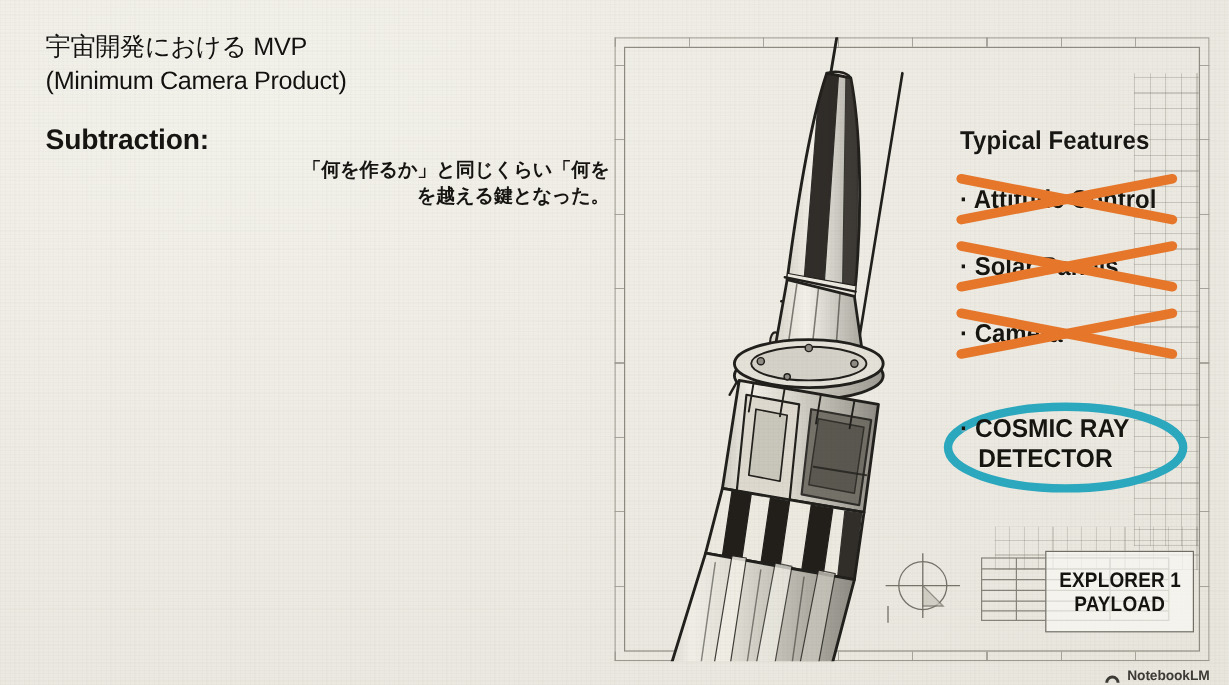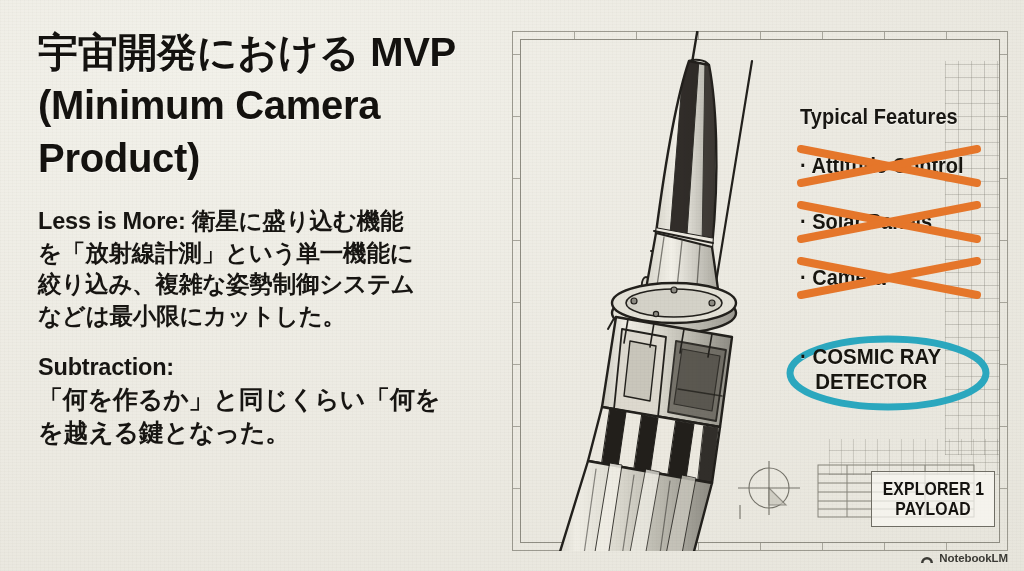--- a/index.html
+++ b/index.html
@@ -24,22 +24,22 @@
       repeating-linear-gradient(90deg, rgba(120,115,100,.02) 0 1px, rgba(0,0,0,0) 1px 4px);
     mix-blend-mode:multiply;
   }
 
   
   .left-col{
     position:absolute; left:38px; top:26px; width:470px;
     z-index:6;
   }
   .title{
-    font-weight:700;
-    font-size:40px;
+    font-weight:400;
+    font-size:21px;
     line-height:1.32;
     color:#14120f;
     letter-spacing:-.3px;
     text-shadow:0 1px 0 rgba(255,255,255,.55);
   }
   .title .l2{ display:block; }
 
   .para{
     margin-top:22px;
     font-weight:700;
@@ -52,24 +52,25 @@
   .para.tight{ margin-top:20px; }
   .para .ln{ display:block; }
   .sub-head{
     font-weight:700;
     font-size:23.5px;
     line-height:1.3;
     color:#171512;
   }
   .para2{
     font-weight:700;
-    font-size:25px;
+    font-size:16px;
     line-height:1.32;
     color:#171512;
     letter-spacing:-.2px;
+    text-align:right;
   }
   .para2 .ln{ display:block; }
 
   
   .bp{
     position:absolute;
     left:512px; top:31px;
     width:496px; height:520px;
     overflow:hidden;
   }
@@ -195,41 +196,41 @@
     width:78px; height:62px;
   }
   .tb-table{
     position:absolute;
     left:305px; bottom:33px;
     width:158px; height:54px;
   }
   .tb-name{
     position:absolute;
     left:359px; bottom:24px;
-    width:124px; height:56px;
+    width:124px; height:68px;
     border:1px solid #6f6d64;
     background:rgba(249,248,242,.72);
     display:flex; flex-direction:column;
     align-items:center; justify-content:center;
     z-index:4;
   }
   .tb-name .tl{
     font-weight:700;
     font-size:17.5px;
     letter-spacing:.2px;
     color:#151310;
     transform:scaleX(.9);
     white-space:nowrap;
     line-height:1.15;
   }
 
   
   .wm{
     position:absolute;
-    right:16px; bottom:7px;
+    right:16px; bottom:1px;
     display:flex; align-items:center; gap:5px;
     z-index:10;
     justify-content:flex-end;
   }
   .wm-text{
     font-size:11.5px;
     font-weight:700;
     color:#3b3a35;
     letter-spacing:-.1px;
   }
@@ -239,26 +240,20 @@
 
 <div id="slide">
 
   <div class="left-col">
 
     <div class="title">
       <span>宇宙開発における MVP</span>
       <span class="l2">(Minimum Camera Product)</span>
     </div>
 
-    <div class="para">
-      <span class="ln">Less is More: 衛星に盛り込む機能</span>
-      <span class="ln">を「放射線計測」という単一機能に</span>
-      <span class="ln">絞り込み、複雑な姿勢制御システム</span>
-      <span class="ln">などは最小限にカットした。</span>
-    </div>
 
     <div class="para tight">
       <div class="sub-head">Subtraction:</div>
       <div class="para2">
         <span class="ln">「何を作るか」と同じくらい「何を</span>
         <span class="ln">を越える鍵となった。</span>
       </div>
     </div>
   </div>
 

